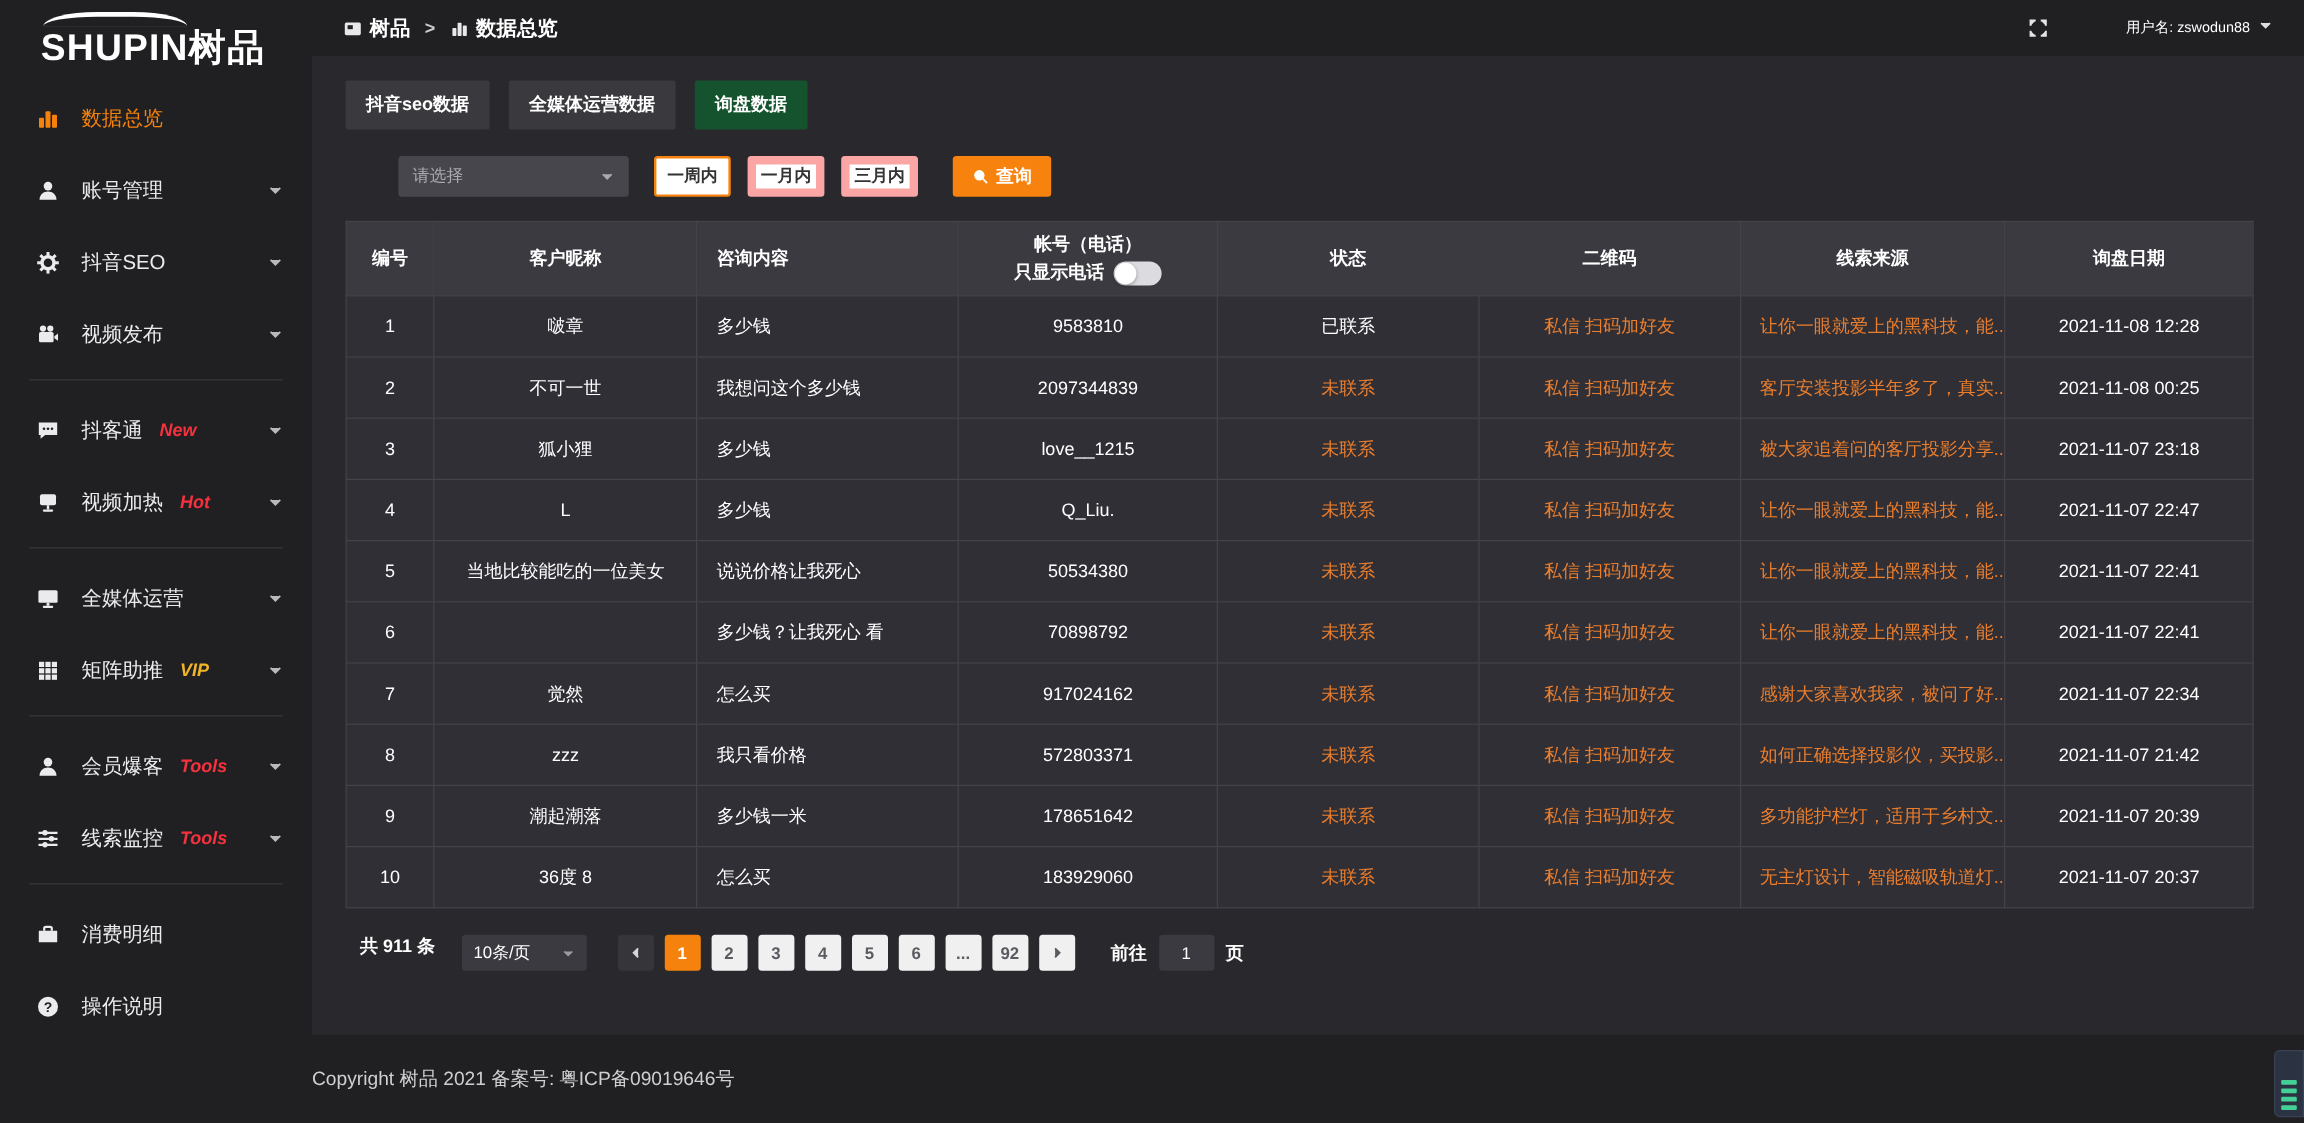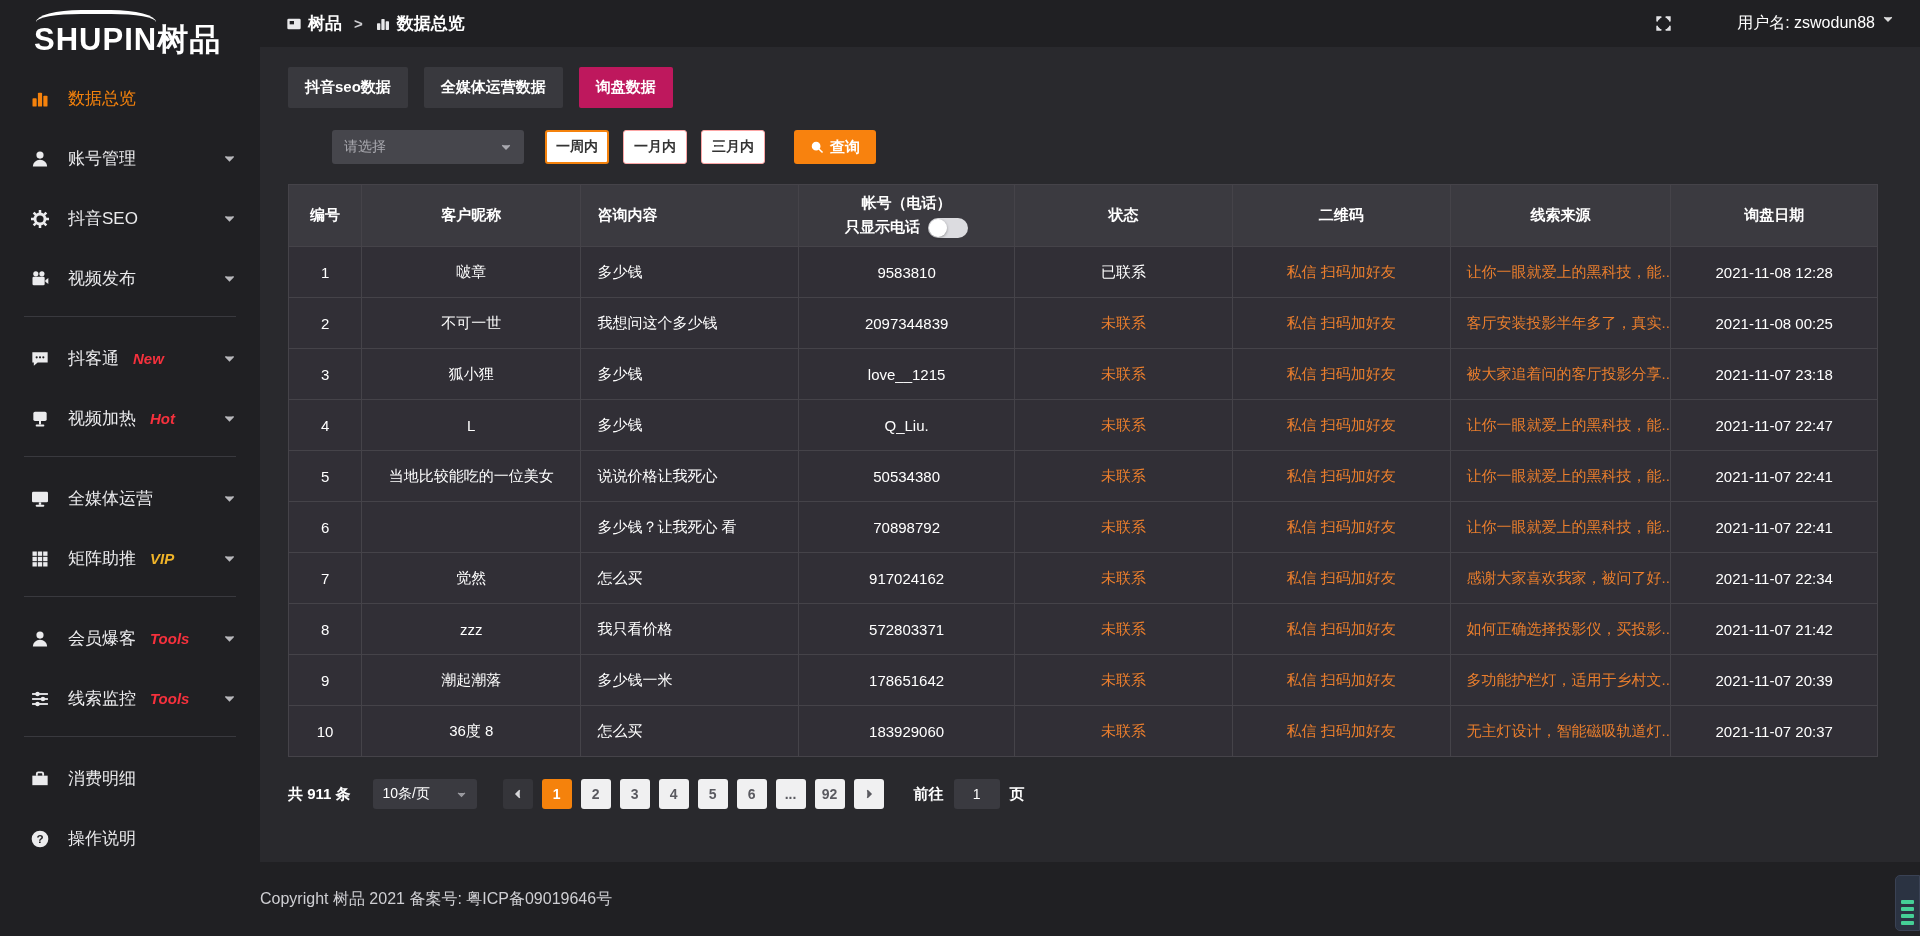--- a/index.html
+++ b/index.html
@@ -30,35 +30,35 @@
 
   
   .main-col { flex:1; display:flex; flex-direction:column; height:936px; }
   .topbar { height:47px; background:#202023; display:flex; align-items:center;
             padding:0 26px; flex-shrink:0; }
   .crumb { display:flex; align-items:center; font-size:17px; font-weight:bold; color:#fff; }
   .crumb .icon { width:16px; height:16px; margin-right:6px; color:#e8e8ea; }
   .crumb-sep { margin:0 12px; color:#cfcfd3; font-size:15px; font-weight:bold; }
   .topbar-right { margin-left:auto; display:flex; align-items:center; gap:20px; }
   .fullscreen { width:17px; height:17px; color:#e3e3e6; cursor:pointer; }
-  .user-entry { display:flex; gap:7px; font-size:16px; color:#fff; cursor:pointer;margin-left:45px; }
+  .user-entry { display:flex; gap:7px; font-size:12px; color:#fff; cursor:pointer;margin-left:45px; }
   .user-entry .icon { width:12px; height:12px; color:#ddd; }
 
   
   .content { flex:1; background:#29292d; padding:20px 42px 0 28px; position:relative; }
   .tabs-row { display:flex; gap:16px; }
   .tab { border:none; background:#39393e; color:#fff; font-family:inherit; font-weight:bold;
          font-size:15px; padding:11px 17px; cursor:pointer; border-radius:2px; }
-  .tab.active { background:#be185d; }
+  .tab.active { background:#14532d; }
 
   .filter-row { display:flex; align-items:center; margin-top:22px; gap:15px;padding-left:44px; }
   .select { width:192px; height:34px; background:#46464c; border-radius:3px; display:flex;
             align-items:center; padding:0 12px; color:#a9a9af; font-size:14px; cursor:pointer; }
   .select .icon { width:12px; height:12px; margin-left:auto; color:#a9a9af; }
-  .range-btn { width:64px; height:34px; background:#fff; border:1px solid #fca5a5; border-radius:3px;
+  .range-btn { width:64px; height:34px; background:#fff; border:7px solid #fca5a5; border-radius:3px;
                color:#333; font-family:inherit; font-size:14px; font-weight:bold; cursor:pointer; }
   .range-btn.active { border:2px solid #f5820c; }
   .query-btn { height:34px; margin-left:14px; padding:0 16px; background:#f8820e; border:none;
                border-radius:3px; color:#fff; font-family:Liberation Sans, sans-serif; font-size:15px; font-weight:bold;
                display:flex; align-items:center; gap:6px; cursor:pointer; }
   .query-btn .icon { width:14px; height:14px; color:#fff; }
 
   
   table { width:100%; margin-top:20px; border-collapse:collapse; background:#312f36; table-layout:fixed; }
   th { background:#3b3a40; height:62px; font-size:15px; font-weight:bold; color:#fff; }
@@ -68,21 +68,21 @@
   .orange { color:#ea7e2d; }
   a.link { color:#ea7e2d; text-decoration:none; cursor:pointer; }
   .acct-head-line2 { display:flex; align-items:center; justify-content:center; gap:8px; margin-top:5px;
                      font-weight:bold; font-size:15px; }
   .switch { width:40px; height:20px; background:#dcdce0; border-radius:10px; position:relative;
             display:inline-block; cursor:pointer; flex-shrink:0; }
   .switch::after { content:''; position:absolute; left:1px; top:1px; width:18px; height:18px;
                    background:#fff; border-radius:50%; box-shadow:0 1px 3px rgba(0,0,0,.35); }
 
   
-  .pager-row { display:flex; align-items:center; margin-top:22px; font-size:15px; color:#fff; }
+  .pager-row { display:flex; margin-top:22px; font-size:15px; color:#fff;margin-left:12px; }
   .pager-total { font-weight:bold; }
   .size-select { width:104px; height:30px; background:#3a3a40; border-radius:3px; display:flex;
                  align-items:center; padding:0 10px; font-size:14px; color:#fff; margin:0 26px 0 22px; cursor:pointer; }
   .size-select .icon { width:11px; height:11px; margin-left:auto; color:#9a9aa0; }
   .nav-btn { width:30px; height:30px; border:none; border-radius:3px; display:flex; align-items:center;
              justify-content:center; cursor:pointer; margin-right:9px; font-family:inherit; }
   .nav-btn .icon { width:12px; height:12px; }
   .nav-btn.prev { background:#35353a; color:#d7d7da; }
   .nav-btn.next { background:#f0f0f1; color:#5a5a60; margin-right:0; }
   .page-btn { min-width:30px; height:30px; border:none; border-radius:3px; background:#f0f0f1;

